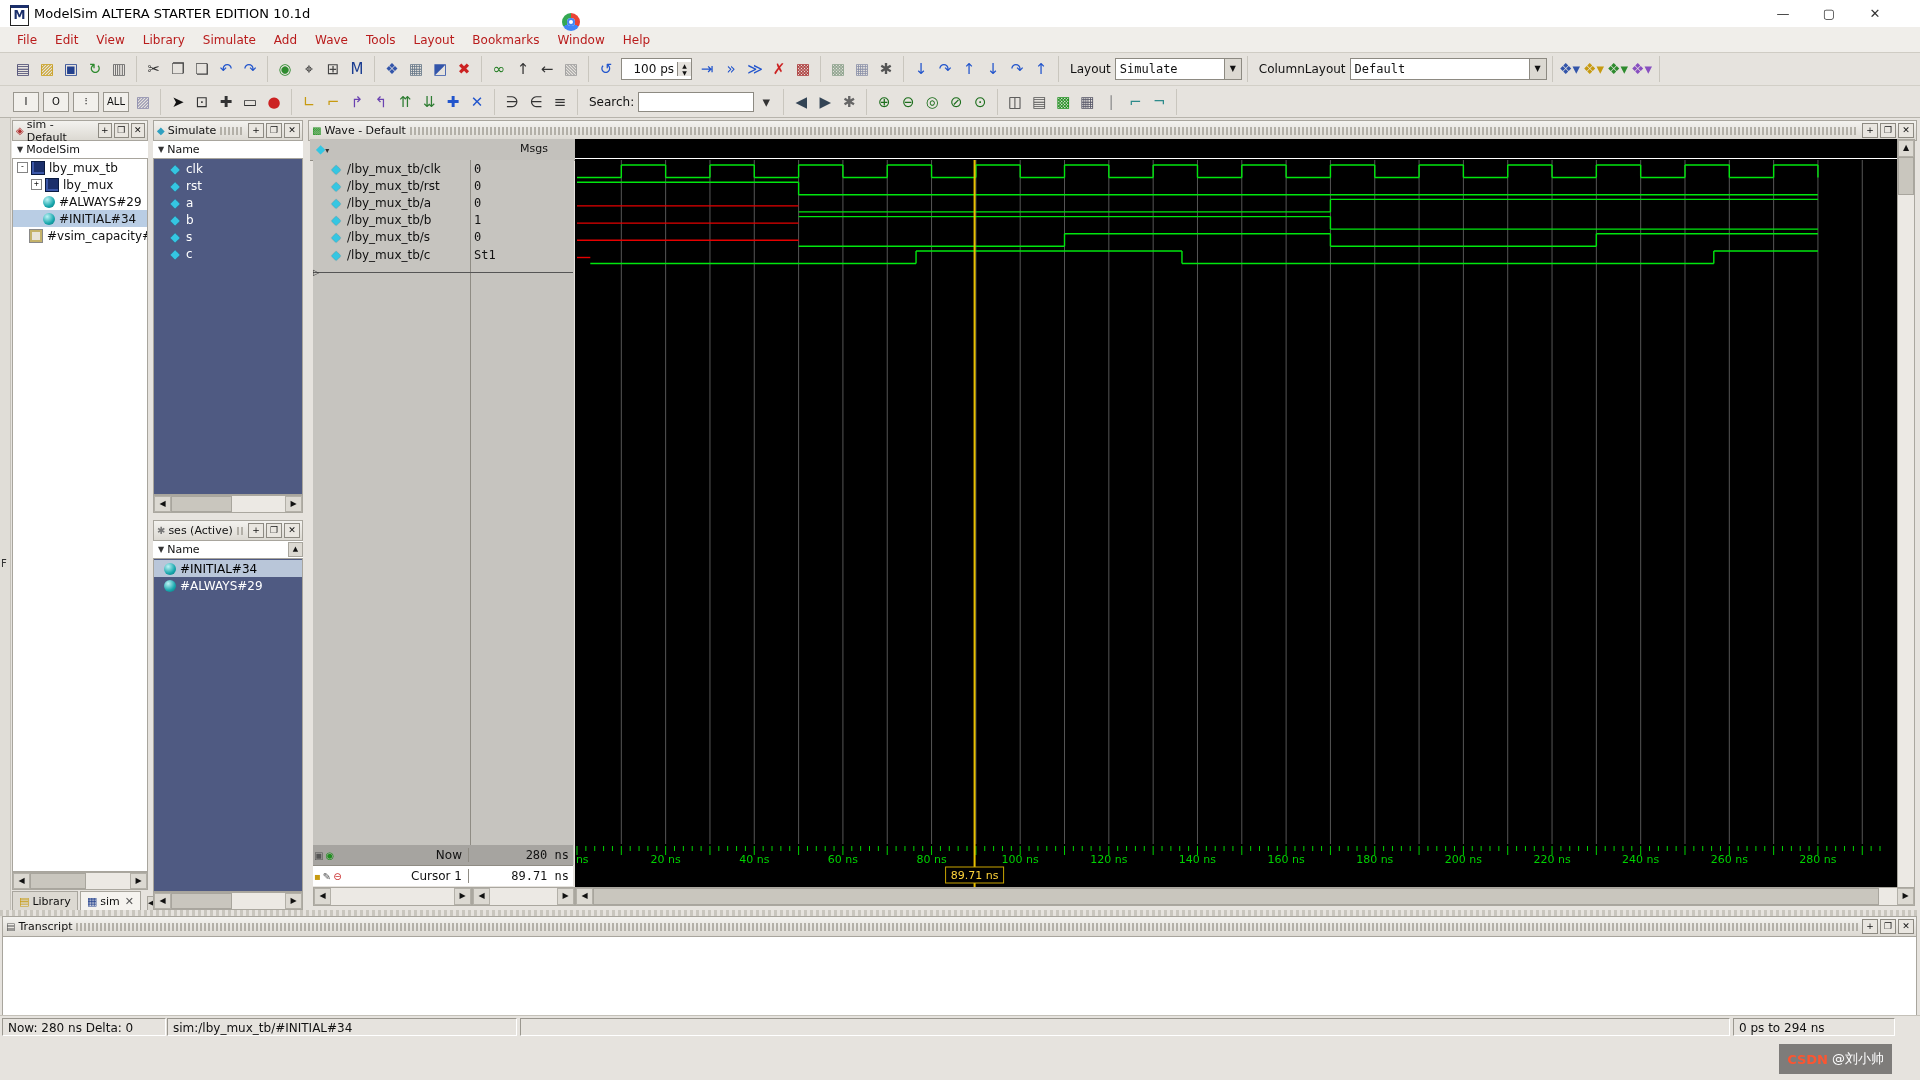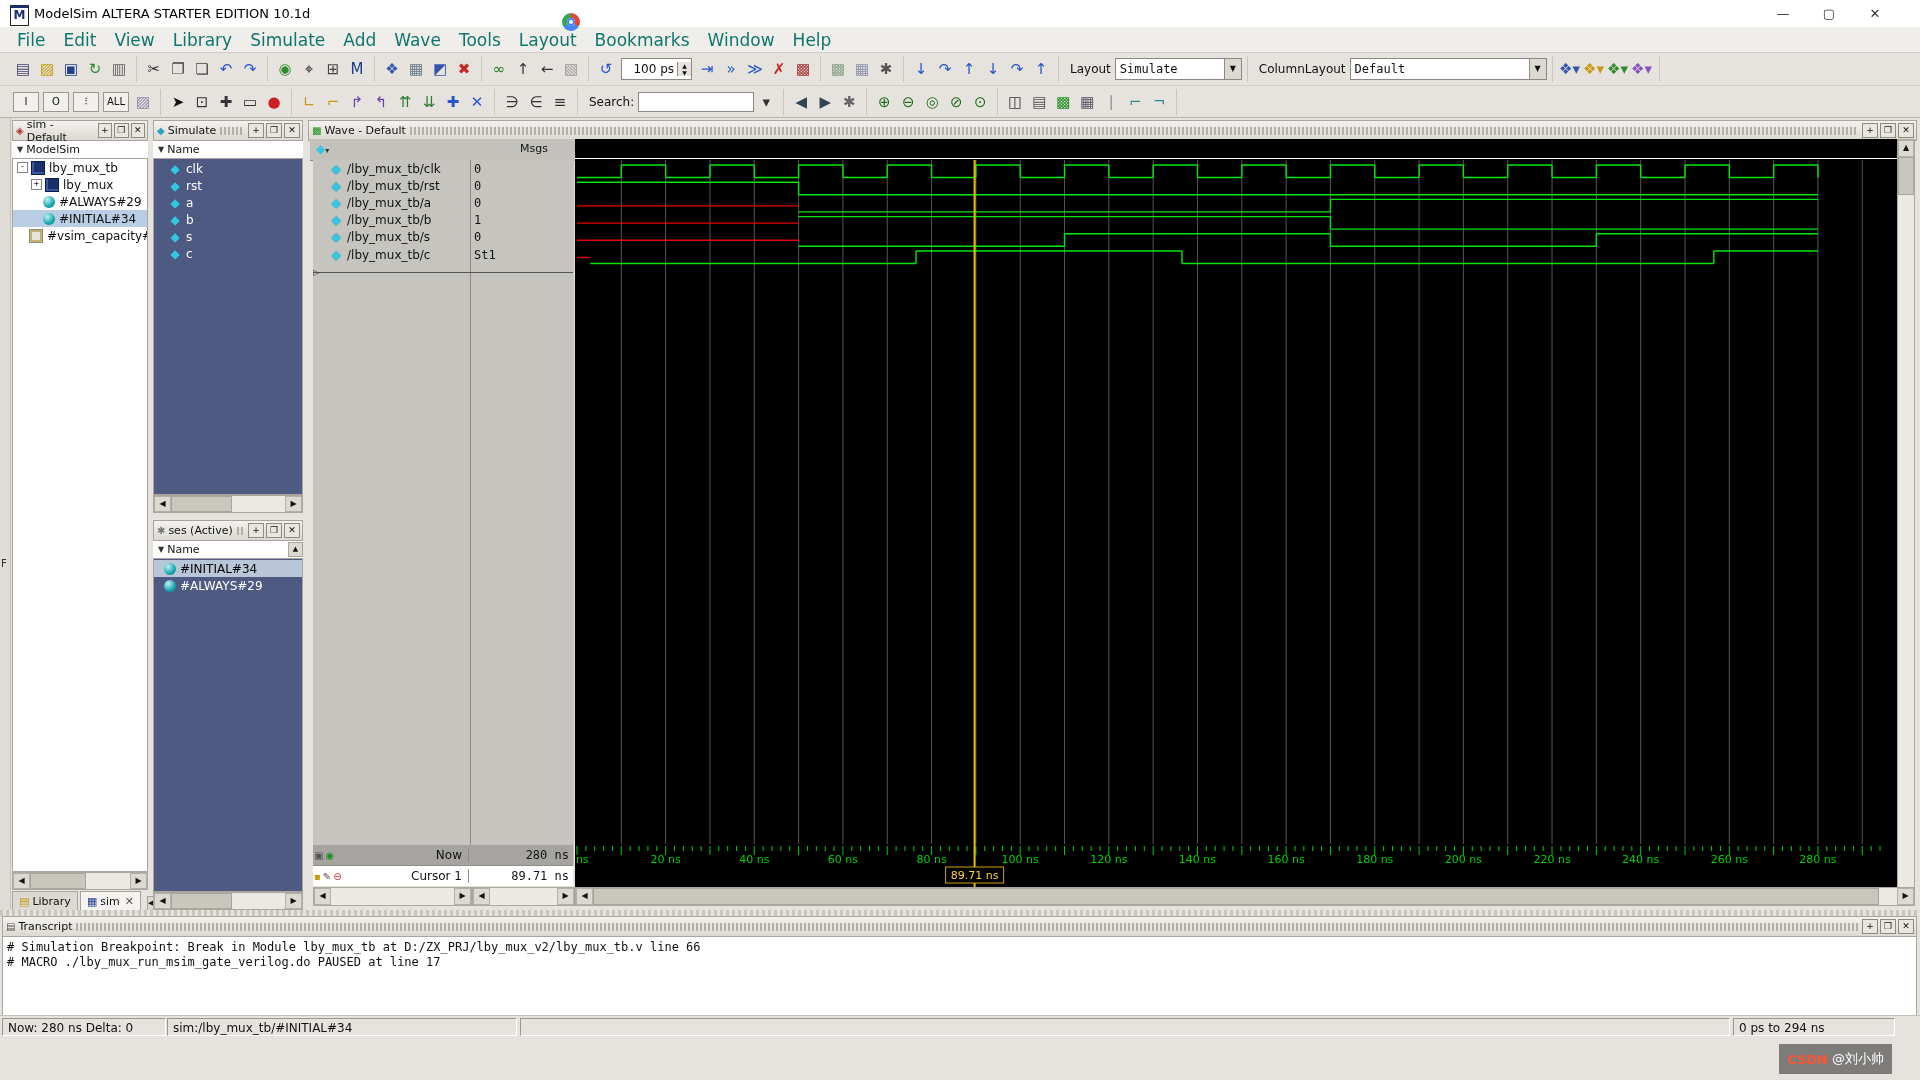--- a/index.html
+++ b/index.html
@@ -8,21 +8,21 @@
   .abs{position:absolute;}
   
   #titlebar{left:0;top:0;width:1920px;height:27px;background:#ffffff;border-bottom:1px solid #d8d8d8;}
   #title-icon{left:10px;top:5px;width:17px;height:17px;background:#fff;border:1px solid #222;
     font-weight:bold;font-size:12px;line-height:15px;text-align:center;color:#1b2f6b;border-top:3px solid #1b2f6b;}
   #title-text{left:34px;top:6px;font-size:13px;color:#000;}
   .winbtn{top:0;width:46px;height:27px;text-align:center;line-height:27px;font-size:13px;color:#333;}
   #btn-min{left:1760px;} #btn-max{left:1806px;} #btn-close{left:1852px;}
   
   #menubar{left:0;top:27px;width:1920px;height:26px;background:#f0eeea;border-bottom:1px solid #cfccc4;display:flex;align-items:center;padding-left:8px;box-sizing:border-box;}
-  .menu-item{padding:0 9px;font-size:17px;color:#0f766e;height:22px;line-height:22px;}
+  .menu-item{padding:0 9px;font-size:12px;color:#b91c1c;height:22px;line-height:22px;}
   
   .toolbar{left:0;width:1920px;background:#e6e3de;display:flex;align-items:center;box-sizing:border-box;}
   #toolbar1{top:53px;height:33px;border-bottom:1px solid #d2cfc7;padding-left:6px;}
   #toolbar2{top:86px;height:32px;border-bottom:1px solid #b7b4ac;padding-left:6px;}
   .tb-group{display:flex;align-items:center;padding:0 5px;border-right:1px solid #c9c6be;height:26px;}
   .tb-btn{display:inline-block;min-width:22px;height:22px;line-height:22px;text-align:center;font-size:15px;margin:0 1px;}
   .tb-txtbtn{display:inline-block;min-width:18px;padding:0 3px;height:18px;line-height:18px;text-align:center;font-size:10px;
     border:1px solid #9a978f;background:#f2f0ec;margin:0 2px;}
   .tb-spin{display:inline-flex;align-items:center;border:1px solid #8d8a82;background:#fff;height:20px;margin:0 3px;}
   .tb-spin .val{width:52px;text-align:right;padding-right:3px;font-size:12px;}
@@ -544,24 +544,20 @@
   <div class="abs" style="left:2px;top:916px;width:1915px;height:97px;">
     <div class="panel-header">
       <span style="color:#555;font-size:10px;margin:0 3px;">▤</span>
       <span>Transcript</span>
       <span class="grip"></span>
       <span class="hbtn">+</span>
       <span class="hbtn">❐</span>
       <span class="hbtn">✕</span>
     </div>
     <div id="transcript-body" style="height:78px;border:1px solid #a8a59d;border-top:none;padding:3px 4px;">
-      <div id="transcript-lines">
-          <div class="tr-line"># Simulation Breakpoint: Break in Module lby_mux_tb at D:/ZX_PRJ/lby_mux_v2/lby_mux_tb.v line 66</div>
-          <div class="tr-line"># MACRO ./lby_mux_run_msim_gate_verilog.do PAUSED at line 17</div>
-        </div>
     </div>
   </div>
 
   <div class="abs" style="left:0;top:1015px;width:1920px;height:23px;background:#e6e3de;border-top:1px solid #c4c1b9;">
     <span class="status-seg" style="left:2px;top:2px;width:164px;">Now: 280 ns  Delta: 0</span>
     <span class="status-seg" style="left:167px;top:2px;width:350px;">sim:/lby_mux_tb/#INITIAL#34</span>
     <span class="status-seg" style="left:520px;top:2px;width:1210px;"></span>
     <span class="status-seg" style="left:1733px;top:2px;width:162px;">0 ps to 294 ns</span>
   </div>
 

